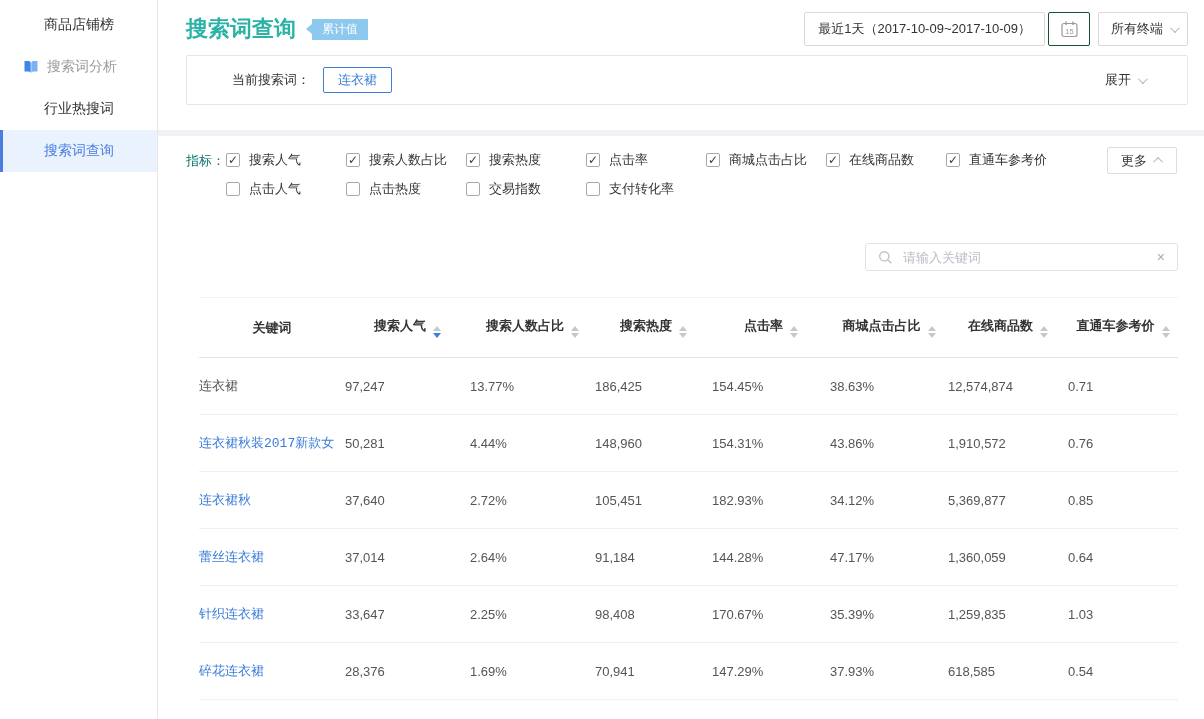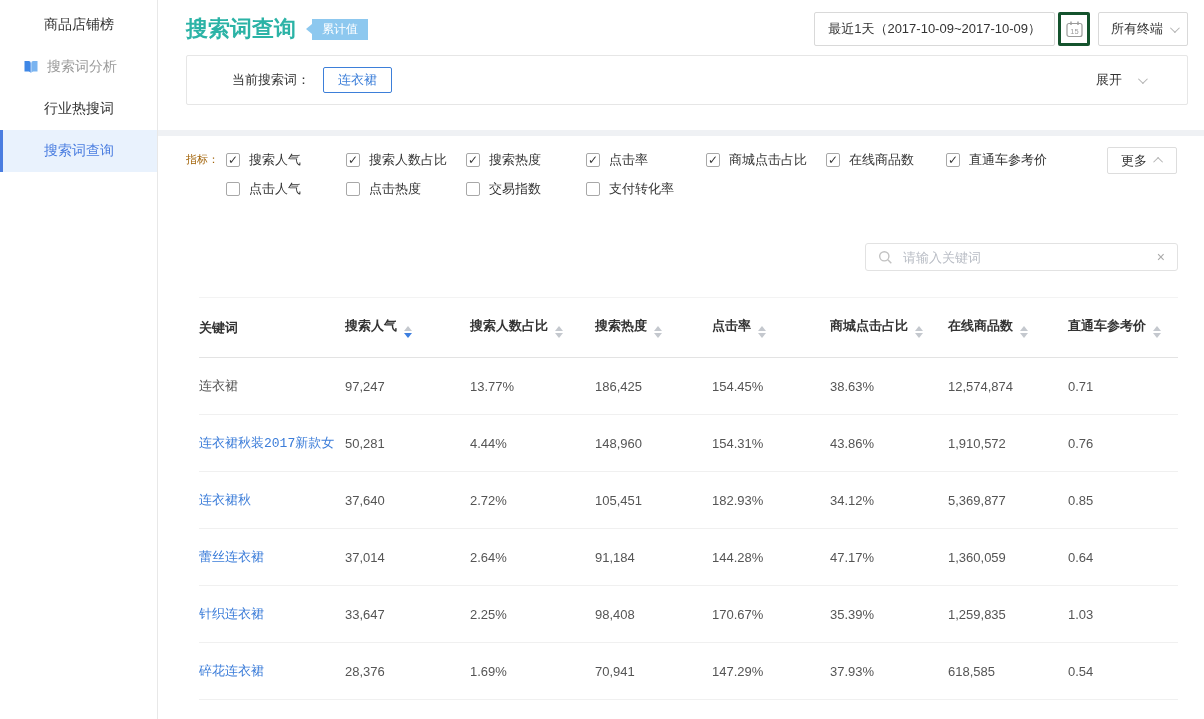--- a/index.html
+++ b/index.html
@@ -19,53 +19,53 @@
   
   .main { flex:1; position:relative; }
   .topbar { display:flex; justify-content:space-between; align-items:center; padding:12px 16px 9px 28px; }
   .title-area { display:flex; align-items:center; }
   .page-title { font-size:22px; font-weight:bold; color:#2bb3a6; margin:0; }
   .badge { position:relative; margin-left:16px; background:#8dc8ef; color:#fff; font-size:12px; line-height:21px; padding:0 10px; }
   .badge::before { content:''; position:absolute; left:-6px; top:50%; margin-top:-5px;
     border-top:5px solid transparent; border-bottom:5px solid transparent; border-right:6px solid #8dc8ef; }
   .controls { display:flex; align-items:center; }
   .date-box { border:1px solid #d9d9d9; border-radius:2px; height:34px; display:flex; align-items:center; padding:0 13px; font-size:13px; color:#333; cursor:pointer; }
-  .cal-box { border:3px solid #14532d; border-radius:2px; width:32px; height:34px; margin-left:3px; display:flex; align-items:center; justify-content:center; cursor:pointer; }
+  .cal-box { border:1px solid #14532d; border-radius:2px; width:42px; height:34px; margin-left:3px; display:flex; align-items:center; justify-content:center; cursor:pointer; }
   .terminal-box { border:1px solid #d9d9d9; border-radius:2px; height:34px; display:flex; align-items:center; gap:7px; padding:0 10px 0 12px; font-size:13px; color:#333; margin-left:8px; cursor:pointer; }
   
   .chev { display:inline-block; width:7px; height:7px; border-right:1.4px solid #b3b3b3; border-bottom:1.4px solid #b3b3b3; }
   .chev.down { transform:rotate(45deg) translateY(-2px); }
   .chev.up { transform:rotate(-135deg) translateY(-2px); }
   
   .filter-card { margin:0 16px 0 28px; border:1px solid #e6e6e6; border-radius:2px; height:50px;
     display:flex; align-items:center; justify-content:space-between; padding:0 42px 0 45px;font-family:Liberation Serif, serif; }
   .current-label { font-size:13px; color:#333; }
   .term-tag { display:inline-block; margin-left:13px; border:1px solid #3d7fd9; color:#3d7fd9; font-size:13px; line-height:24px; padding:0 14px; border-radius:2px; cursor:pointer; }
-  .expand { font-size:13px; color:#333; display:flex; align-items:center; gap:16px; cursor:pointer; }
+  .expand { font-size:13px; color:#333; display:flex; align-items:center; gap:7px; cursor:pointer; }
   .gray-strip { height:6px; background:#eff1f4; margin-top:25px; }
   
   .metrics { display:flex; padding:15px 16px 0 28px; position:relative; }
-  .metrics-label { font-size:11px; color:#a16207; width:40px; padding-top:1px; }
+  .metrics-label { font-size:13px; color:#0f766e; width:40px; padding-top:1px; }
   .metric-rows { flex:1; }
   .metric-row { display:flex; margin-bottom:11px; }
   .metric-item { width:120px; display:flex; align-items:center; font-size:13px; color:#333; cursor:pointer; }
   .cb { width:14px; height:14px; min-width:14px; border:1px solid #a8a8a8; border-radius:2px; margin-right:9px;
     display:inline-flex; align-items:center; justify-content:center; font-size:12px; font-weight:bold; color:#333; background:#fff; line-height:1; }
   .more-btn { position:absolute; right:27px; top:11px; border:1px solid #ddd; border-radius:2px; height:27px; padding:0 13px;
     display:flex; align-items:center; gap:9px; font-size:13px; color:#333; background:#fff; cursor:pointer; }
   
   .search-row { display:flex; justify-content:flex-end; padding-right:26px; margin-top:34px; }
   .search-box { width:313px; height:28px; border:1px solid #e2e2e2; border-radius:3px; display:flex; align-items:center; padding:0 12px; gap:8px; background:#fff; }
   .search-box input { border:none; outline:none; flex:1; font-size:13px; color:#333; background:transparent; font-family:inherit; }
   .search-box input::placeholder { color:#b9bdc5; }
   .clear-x { color:#a9a9a9; font-size:14px; cursor:pointer; line-height:1; }
   
   .table-wrap { margin:26px 26px 0 41px; }
   table { width:100%; border-collapse:collapse; font-size:13px; table-layout:fixed; }
-  thead th { text-align:left; font-weight:bold; color:#333; padding:19px 0; border-top:1px solid #f3f3f3; border-bottom:1px solid #e3e3e3; white-space:nowrap; }
+  thead th { text-align:center; font-weight:bold; color:#333; padding:19px 0; border-top:1px solid #f3f3f3; border-bottom:1px solid #e3e3e3; white-space:nowrap; }
   tbody td { color:#555; padding:19px 0; border-bottom:1px solid #f0f0f0; white-space:nowrap; overflow:hidden; }
   .kw-link { color:#3c7dd9; cursor:pointer;font-family:Liberation Mono, monospace; }
   .kw-plain { color:#555; }
   .sort { display:inline-flex; flex-direction:column; gap:2px; margin-left:7px; vertical-align:-1px; }
   .sort i { display:block; width:0; height:0; border-left:4px solid transparent; border-right:4px solid transparent; }
   .sort .up { border-bottom:5px solid #c4c8ce; }
   .sort .down { border-top:5px solid #c4c8ce; }
   .sort .down.active { border-top-color:#3d7fe0; }
 </style>
 </head>

